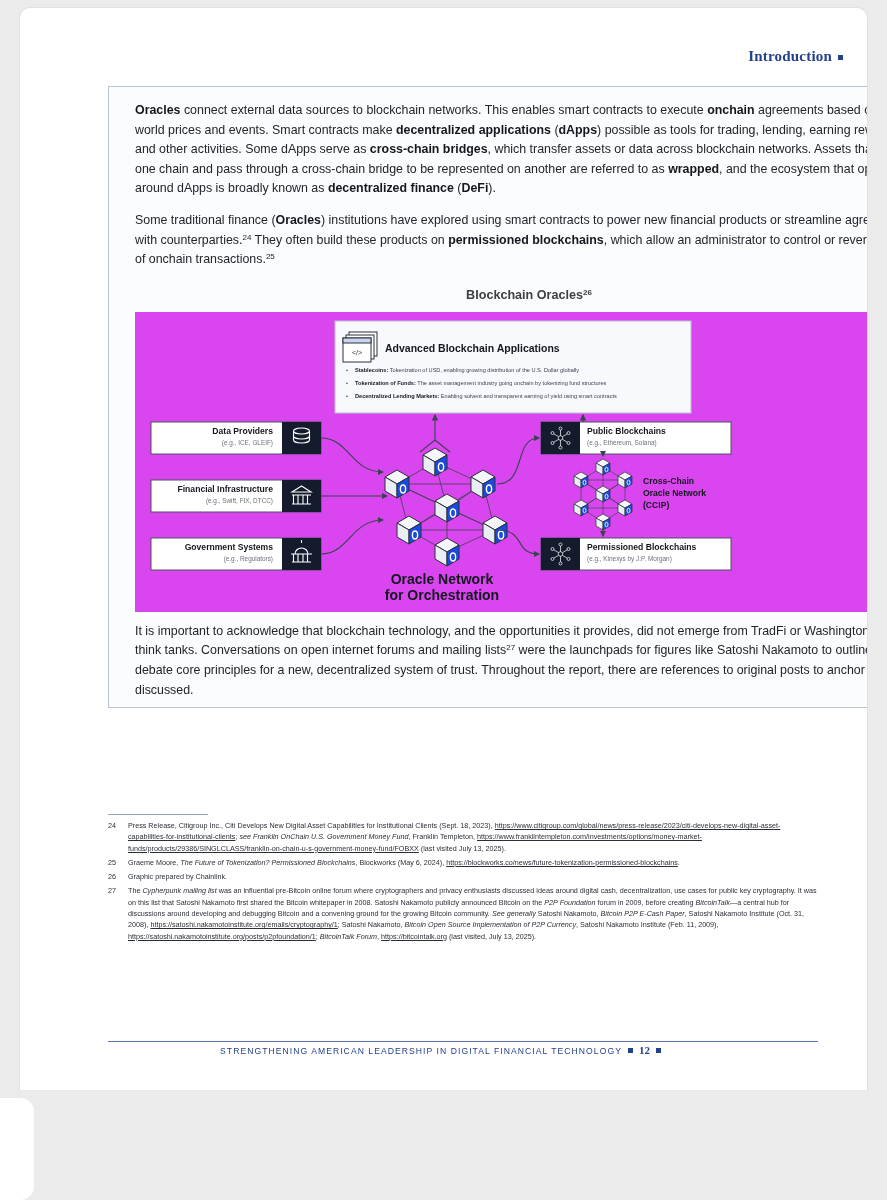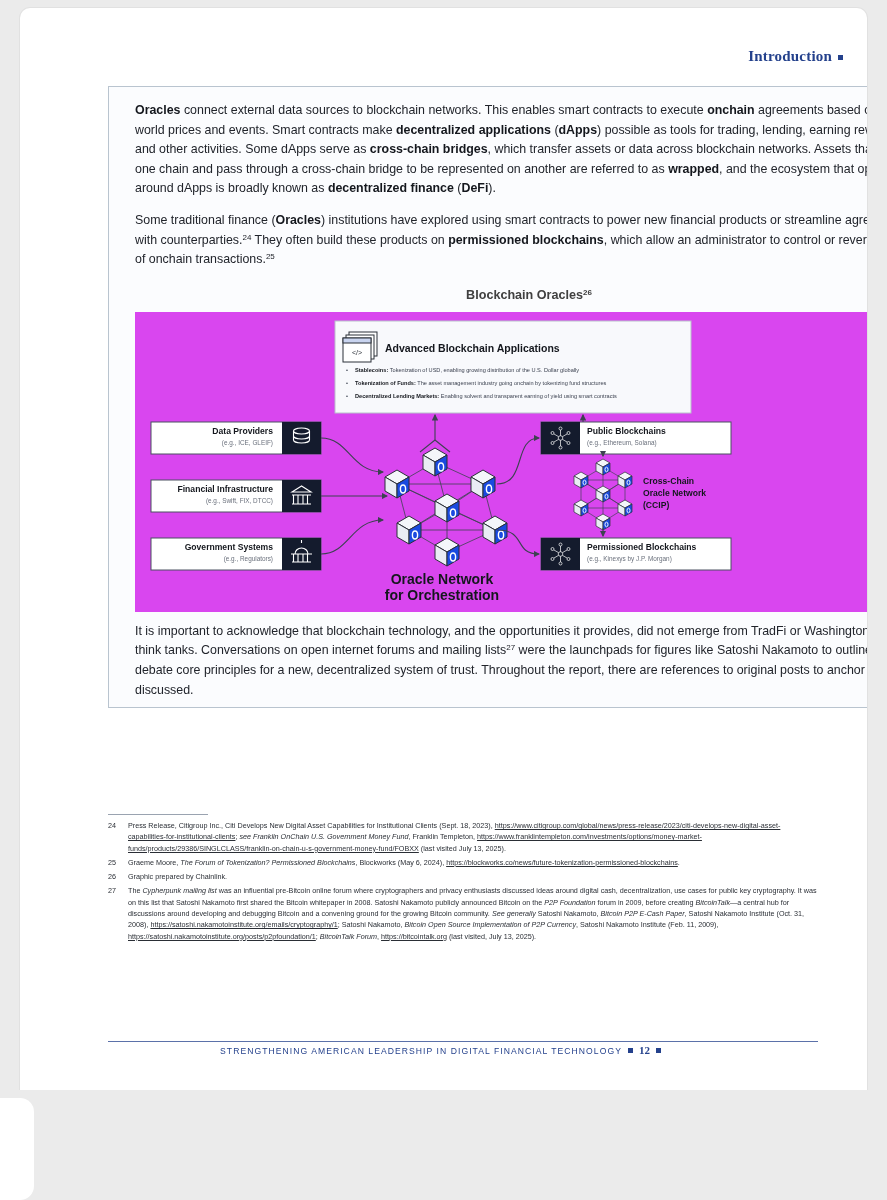--- a/index.html
+++ b/index.html
@@ -262,21 +262,21 @@
   </div>
 
   <div class="fn-rule"></div>
   <div class="footnotes">
     <div class="fn">
       <div class="num">24</div>
       <div class="body">Press Release, Citigroup Inc., Citi Develops New Digital Asset Capabilities for Institutional Clients (Sept. 18, 2023), <u>https://www.citigroup.com/global/news/press-release/2023/citi-develops-new-digital-asset-capabilities-for-institutional-clients</u>; <i>see Franklin OnChain U.S. Government Money Fund</i>, Franklin Templeton, <u>https://www.franklintempleton.com/investments/options/money-market-funds/products/29386/SINGLCLASS/franklin-on-chain-u-s-government-money-fund/FOBXX</u> (last visited July 13, 2025).</div>
     </div>
     <div class="fn">
       <div class="num">25</div>
-      <div class="body">Graeme Moore, <i>The Forum of Tokenization? Permissioned Blockchains</i>, Blockworks (May 6, 2024), <u>https://blockworks.co/news/future-tokenization-permissioned-blockchains</u>.</div>
+      <div class="body">Graeme Moore, <i>The Future of Tokenization? Permissioned Blockchains</i>, Blockworks (May 6, 2024), <u>https://blockworks.co/news/future-tokenization-permissioned-blockchains</u>.</div>
     </div>
     <div class="fn">
       <div class="num">26</div>
       <div class="body">Graphic prepared by Chainlink.</div>
     </div>
     <div class="fn">
       <div class="num">27</div>
       <div class="body">The <i>Cypherpunk mailing list</i> was an influential pre-Bitcoin online forum where cryptographers and privacy enthusiasts discussed ideas around digital cash, decentralization, use cases for public key cryptography. It was on this list that Satoshi Nakamoto first shared the Bitcoin whitepaper in 2008. Satoshi Nakamoto publicly announced Bitcoin on the <i>P2P Foundation</i> forum in 2009, before creating <i>BitcoinTalk</i>—a central hub for discussions around developing and debugging Bitcoin and a convening ground for the growing Bitcoin community. <i>See generally</i> Satoshi Nakamoto, <i>Bitcoin P2P E-Cash Paper</i>, Satoshi Nakamoto Institute (Oct. 31, 2008), <u>https://satoshi.nakamotoinstitute.org/emails/cryptography/1</u>; Satoshi Nakamoto, <i>Bitcoin Open Source Implementation of P2P Currency</i>, Satoshi Nakamoto Institute (Feb. 11, 2009), <u>https://satoshi.nakamotoinstitute.org/posts/p2pfoundation/1</u>; <i>BitcoinTalk Forum</i>, <u>https://bitcointalk.org</u> (last visited, July 13, 2025).</div>
     </div>
   </div>

